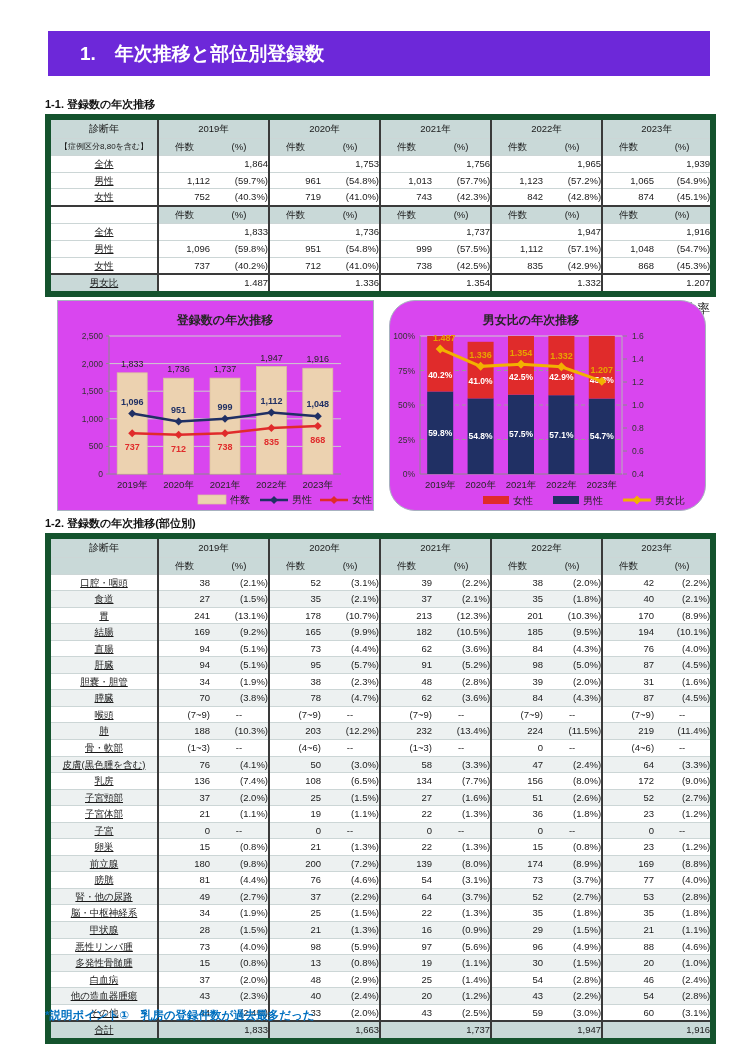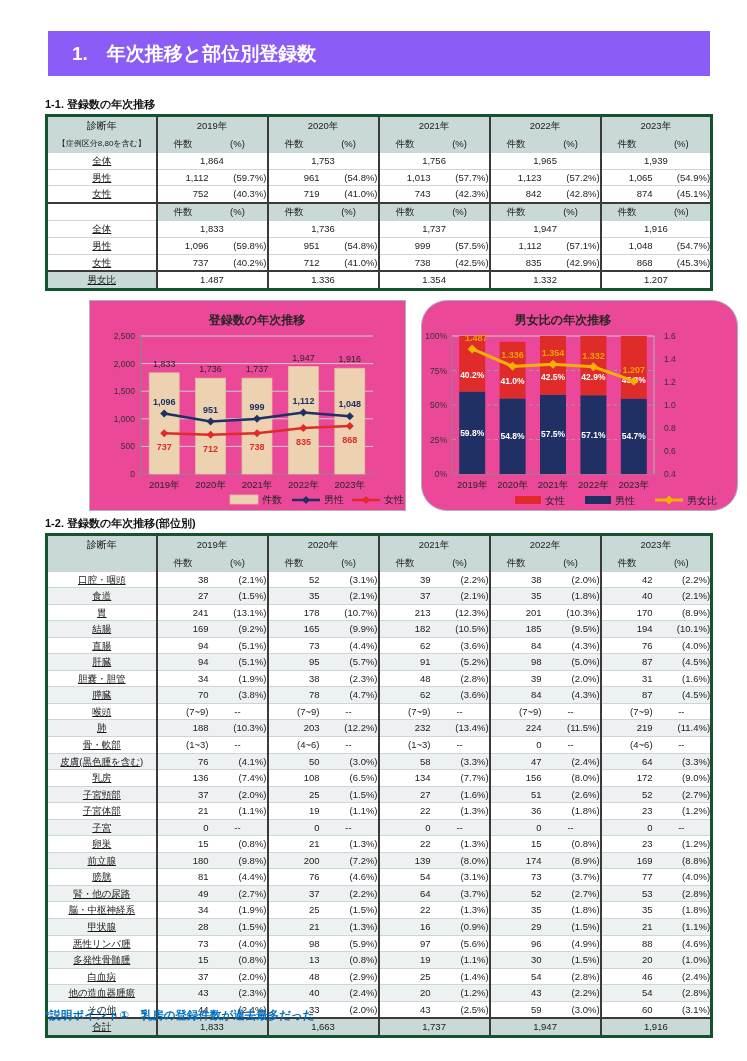--- a/index.html
+++ b/index.html
@@ -1,57 +1,57 @@
 <!DOCTYPE html>
 <html><head>
 <meta charset="utf-8">
 <style>
   html,body{margin:0;padding:0;background:#ffffff;}
   body{font-family:"Liberation Sans","DejaVu Sans",sans-serif;color:#1a1a1a;}
   .page{position:relative;width:747px;height:1061px;background:#fff;overflow:hidden;}
 
-  .title-band{position:absolute;left:48px;top:31px;width:662px;height:45px;background:#8b5cf6;
-    color:#fff;font-size:19px;font-weight:bold;line-height:45px;padding-left:24px;box-sizing:border-box;}
+  .title-band{position:absolute;left:48px;top:31px;width:662px;height:45px;background:#6d28d9;
+    color:#fff;font-size:19px;font-weight:bold;line-height:45px;padding-left:32px;box-sizing:border-box;}
 
   .sec-head{position:absolute;font-size:11px;font-weight:bold;color:#111;}
   #sec1-head{left:45px;top:97px;}
   #sec2-head{left:45px;top:516px;}
 
   .footnote1{position:absolute;left:45px;top:300px;width:665px;text-align:right;font-size:13px;color:#222;}
   .bottom-note{position:absolute;left:45px;top:1008px;font-size:11.5px;font-weight:bold;color:#0070c0;}
 
   
   .dtable{border-collapse:collapse;table-layout:fixed;width:665px;font-size:9.5px;color:#1a1a1a;
-    border:3px solid #14532d;position:absolute;left:45px;background:#fff;}
+    border:6px solid #14532d;position:absolute;left:45px;background:#fff;}
   #table1{top:114px;}
   #table2{top:533px;}
   .dtable th,.dtable td{padding:0;margin:0;white-space:nowrap;overflow:hidden;font-weight:normal;}
   .t1 td,.t1 th{height:15.8px;line-height:15.8px;}
   .t2 td,.t2 th{height:15.55px;line-height:15.55px;}
   .dtable tr.hrow th{height:18px;line-height:18px;}
   .teal{background:#c9d9d8;}
   tr.totrow td{background:#c9d9d8;}
   .corner{font-size:10px;font-weight:bold;text-align:center;}
   .yearh{font-size:9.5px;font-weight:bold;text-align:center;}
   .colh{font-size:9.5px;font-weight:bold;text-align:center;}
   .note{font-size:8px;font-weight:bold;text-align:center;}
   .lab{text-align:center;text-decoration:underline;}
   .sub-indent{padding-left:24px;}
   .num{text-align:right;padding-right:12px;}
   .pct{text-align:right;padding-right:9px;}
   .dash{text-align:center;}
-  .mrg{text-align:center;padding-left:6px;}
+  .mrg{text-align:right;padding-left:6px;}
   .ysep{border-left:2px solid #3a3a3a;}
   tr.rsep-light td{border-top:1px solid #ccd6d6;}
   tr.rsep-dark td{border-top:2px solid #3a3a3a;}
   tr.alt td{background:#edf1f1;}
 
   
   .chart-box{position:absolute;top:300px;width:317px;height:211px;border:1px solid #a7b2bf;
-    background:#ec4899;box-sizing:border-box;margin-left:32px;}
+    background:#d946ef;box-sizing:border-box;}
   #chart1-box{left:57px;}
   #chart2-box{left:389px;border-radius:26px;}
   .chart-box svg{display:block;font-family:inherit;}
 </style>
 </head>
 <body>
 
 <div class="page">
 
   <div class="title-band">1.　年次推移と部位別登録数</div>

